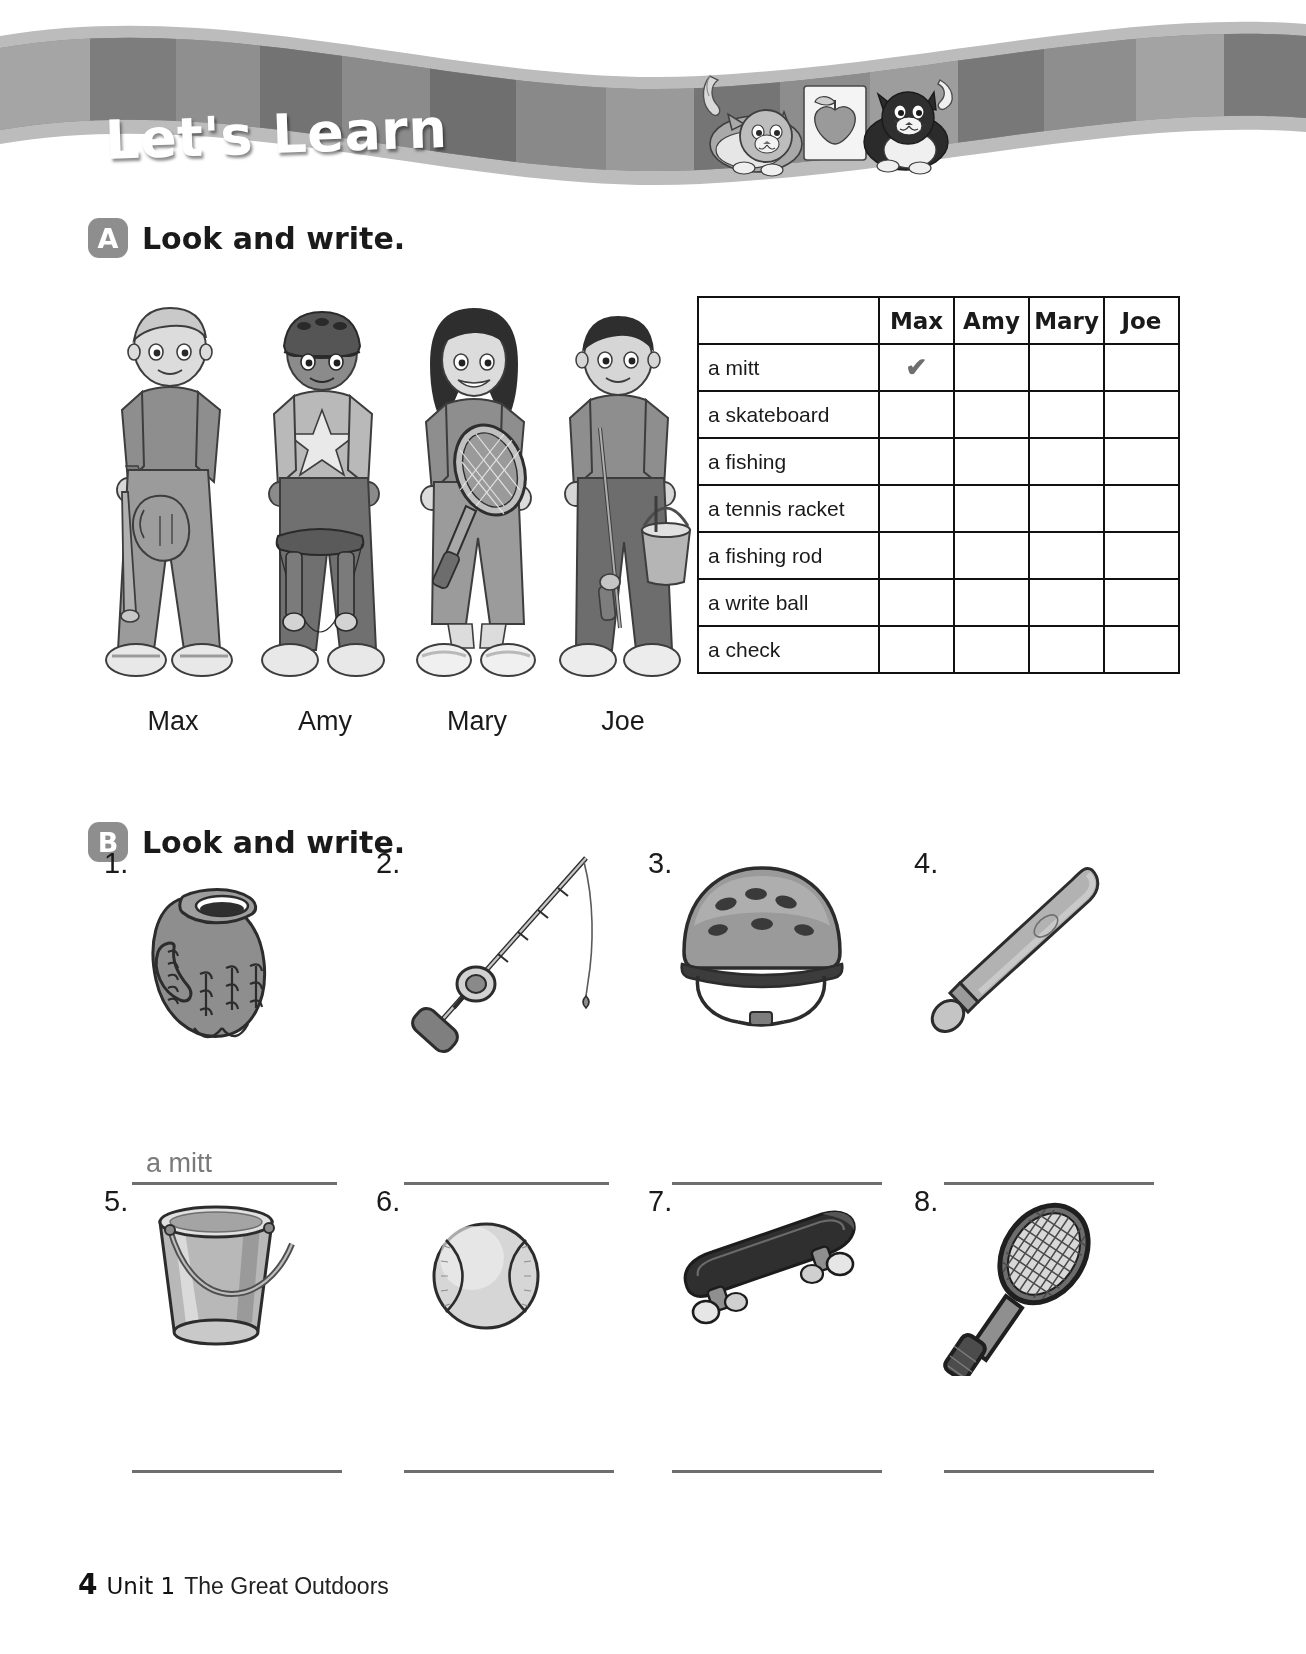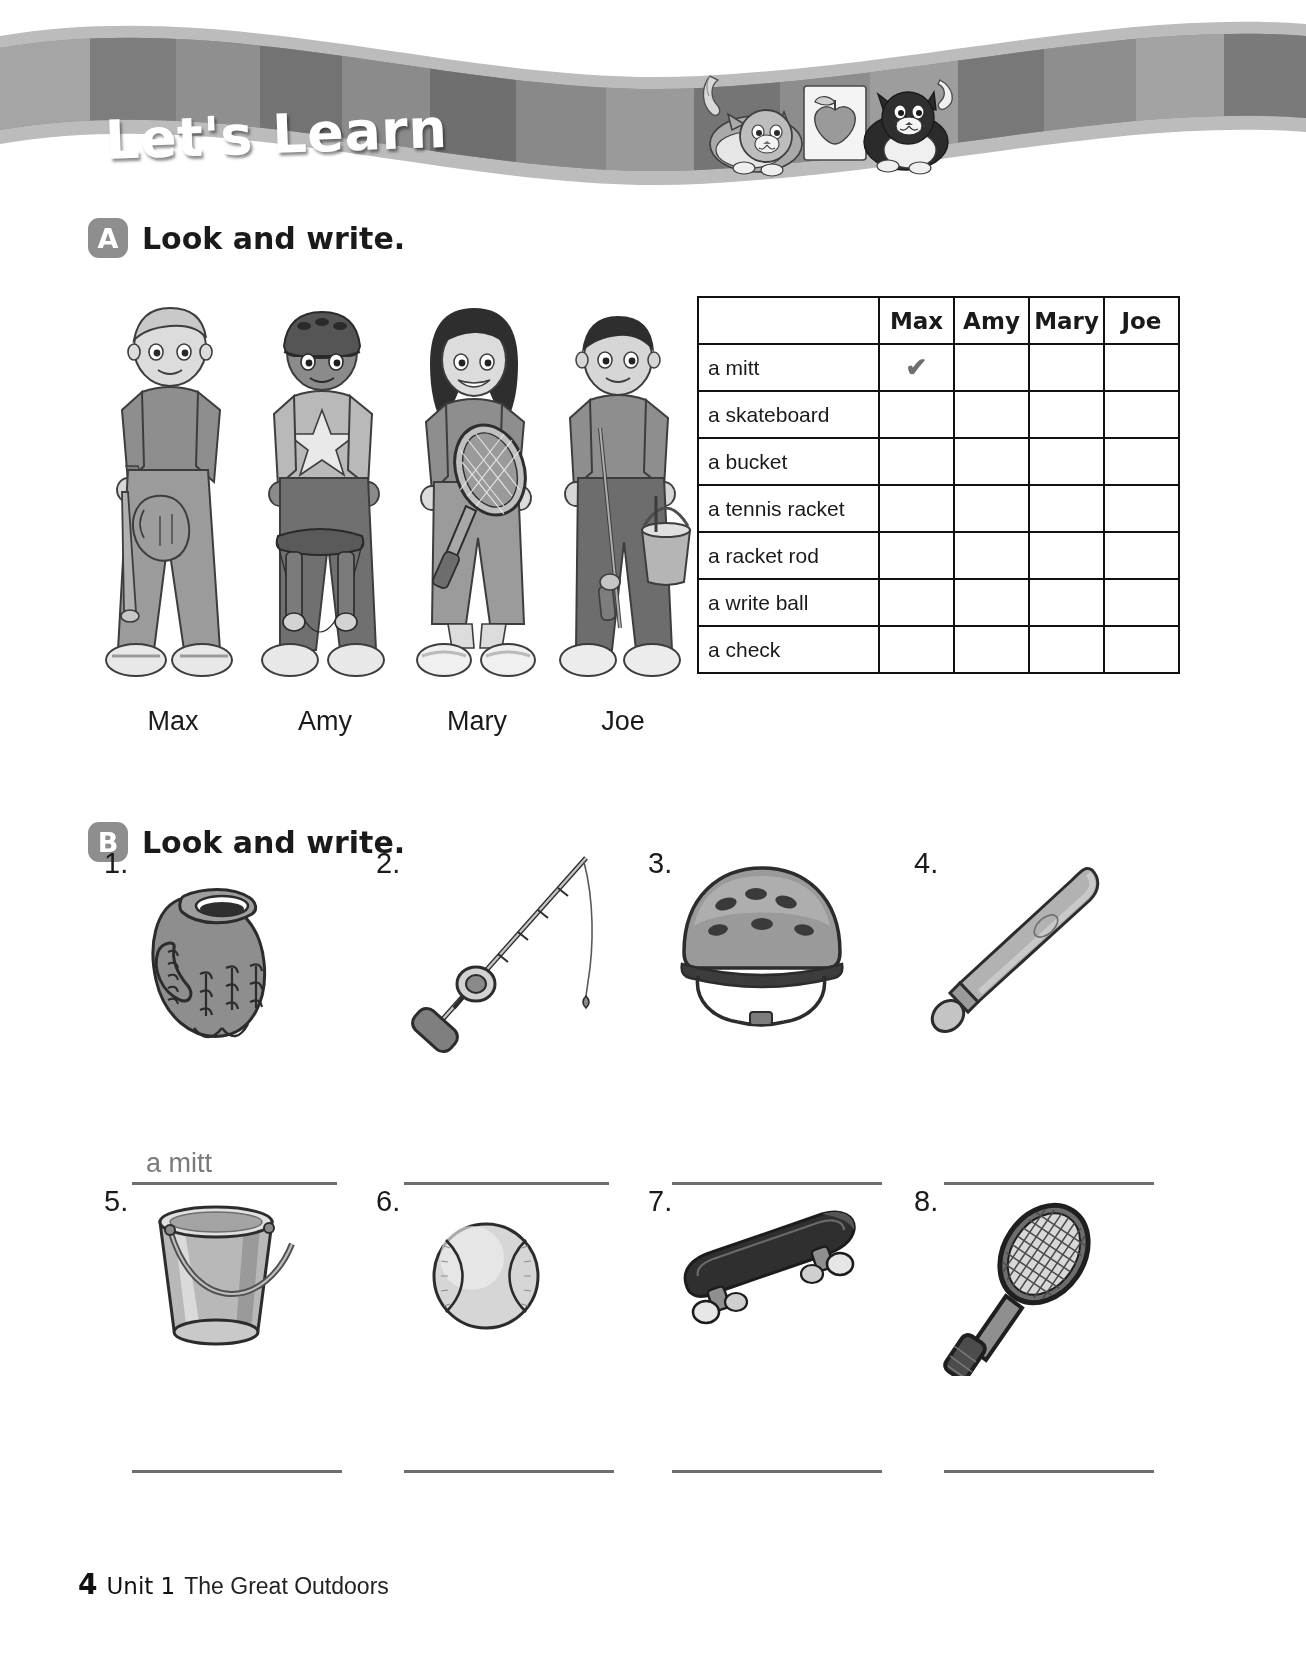--- a/index.html
+++ b/index.html
@@ -323,35 +323,35 @@
       <td class="cell"></td>
     </tr>
     <tr>
       <td class="lbl">a skateboard</td>
       <td class="cell"></td>
       <td class="cell"></td>
       <td class="cell"></td>
       <td class="cell"></td>
     </tr>
     <tr>
-      <td class="lbl">a bucket</td>
+      <td class="lbl">a fishing</td>
       <td class="cell"></td>
       <td class="cell"></td>
       <td class="cell"></td>
       <td class="cell"></td>
     </tr>
     <tr>
       <td class="lbl">a tennis racket</td>
       <td class="cell"></td>
       <td class="cell"></td>
       <td class="cell"></td>
       <td class="cell"></td>
     </tr>
     <tr>
-      <td class="lbl">a racket rod</td>
+      <td class="lbl">a fishing rod</td>
       <td class="cell"></td>
       <td class="cell"></td>
       <td class="cell"></td>
       <td class="cell"></td>
     </tr>
     <tr>
       <td class="lbl">a write ball</td>
       <td class="cell"></td>
       <td class="cell"></td>
       <td class="cell"></td>

